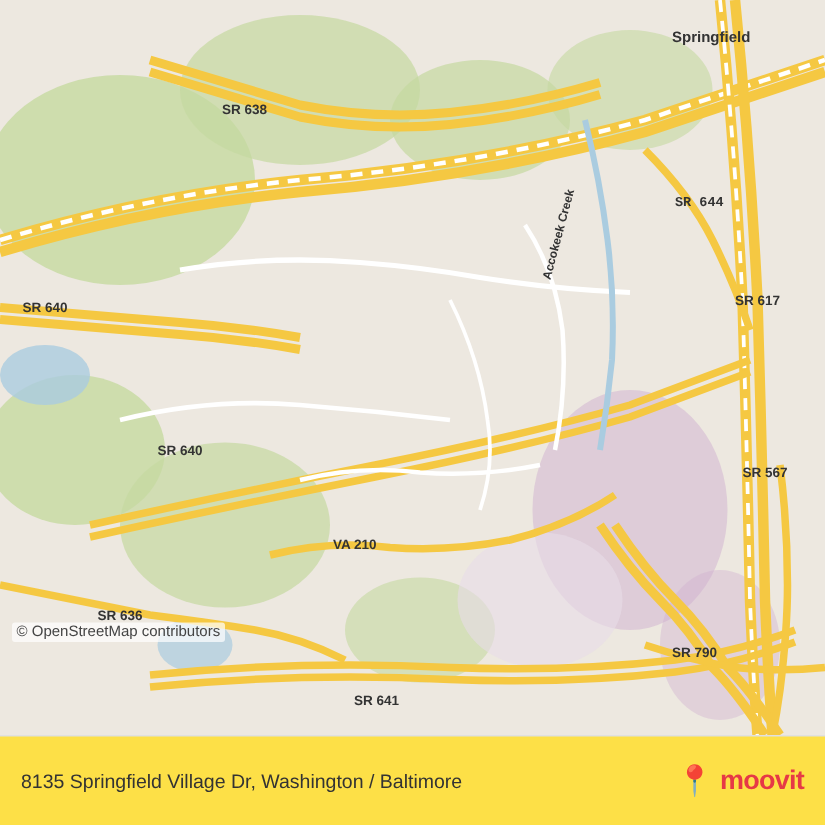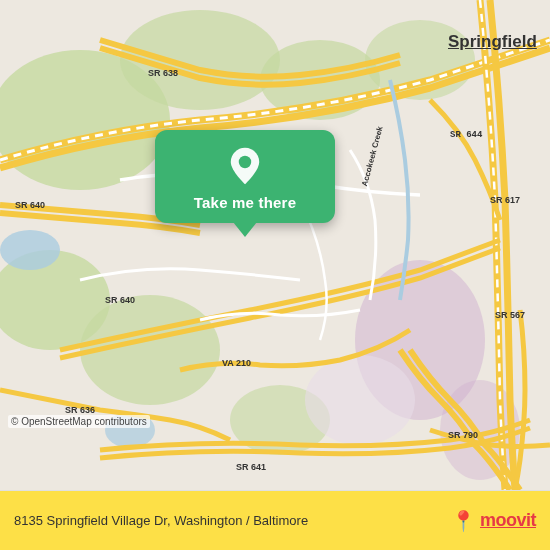--- a/index.html
+++ b/index.html
@@ -89,21 +89,20 @@
 
     .moovit-pin {
       font-size: 20px;
     }
 
     .moovit-name {
       font-size: 18px;
       font-weight: 700;
       color: #e63946;
       letter-spacing: -0.5px;
-      text-decoration: underline;
     }
 
     .copyright-text {
       position: absolute;
       bottom: 62px;
       left: 8px;
       font-size: 10px;
       color: #444;
       background: rgba(255,255,255,0.7);
       padding: 1px 3px;
@@ -190,31 +189,23 @@
   <span class="road-label" style="top:68px;left:148px;text-align:center;">SR 638</span>
   <span class="road-label" style="top:200px;left:15px;">SR 640</span>
   <span class="road-label" style="top:295px;left:105px;">SR 640</span>
   <span class="road-label" style="top:130px;left:450px;font-family:Liberation Mono, monospace;">SR 644</span>
   <span class="road-label" style="top:195px;left:490px;">SR 617</span>
   <span class="road-label" style="top:310px;left:495px;">SR 567</span>
   <span class="road-label" style="top:358px;left:222px;">VA 210</span>
   <span class="road-label" style="top:405px;left:65px;">SR 636</span>
   <span class="road-label" style="top:435px;left:236px;margin-top:27px;">SR 641</span>
   <span class="road-label" style="top:430px;left:448px;">SR 790</span>
-  <span class="road-label" style="top:32px;left:448px;font-size:17px;text-decoration:underline;">Springfield</span>
+  <span class="road-label" style="top:20px;left:448px;font-size:10px;">Springfield</span>
   <span class="road-label" style="top:185px;left:360px;transform:rotate(-75deg);transform-origin:0 0;font-size:8px;">Accokeek Creek</span>
 
-  <div id="popup-card">
-
-    <svg class="pin-icon" viewBox="0 0 40 45">
-      <path d="M20 2 C11.2 2 4 9.2 4 18 C4 28 20 43 20 43 C20 43 36 28 36 18 C36 9.2 28.8 2 20 2Z" fill="white" opacity="0.95"></path>
-      <circle cx="20" cy="18" r="7" fill="#3cb371"></circle>
-    </svg>
-    <span class="popup-label">Take me there</span>
-  </div>
 
   <span class="copyright-text">© OpenStreetMap contributors</span>
 </div>
 
 <div id="bottom-bar">
   <span class="bottom-text">8135 Springfield Village Dr, Washington / Baltimore</span>
   <div class="moovit-logo">
     <span class="moovit-pin" style="color:#e63946;">📍</span>
     <span class="moovit-name">moovit</span>
   </div>

